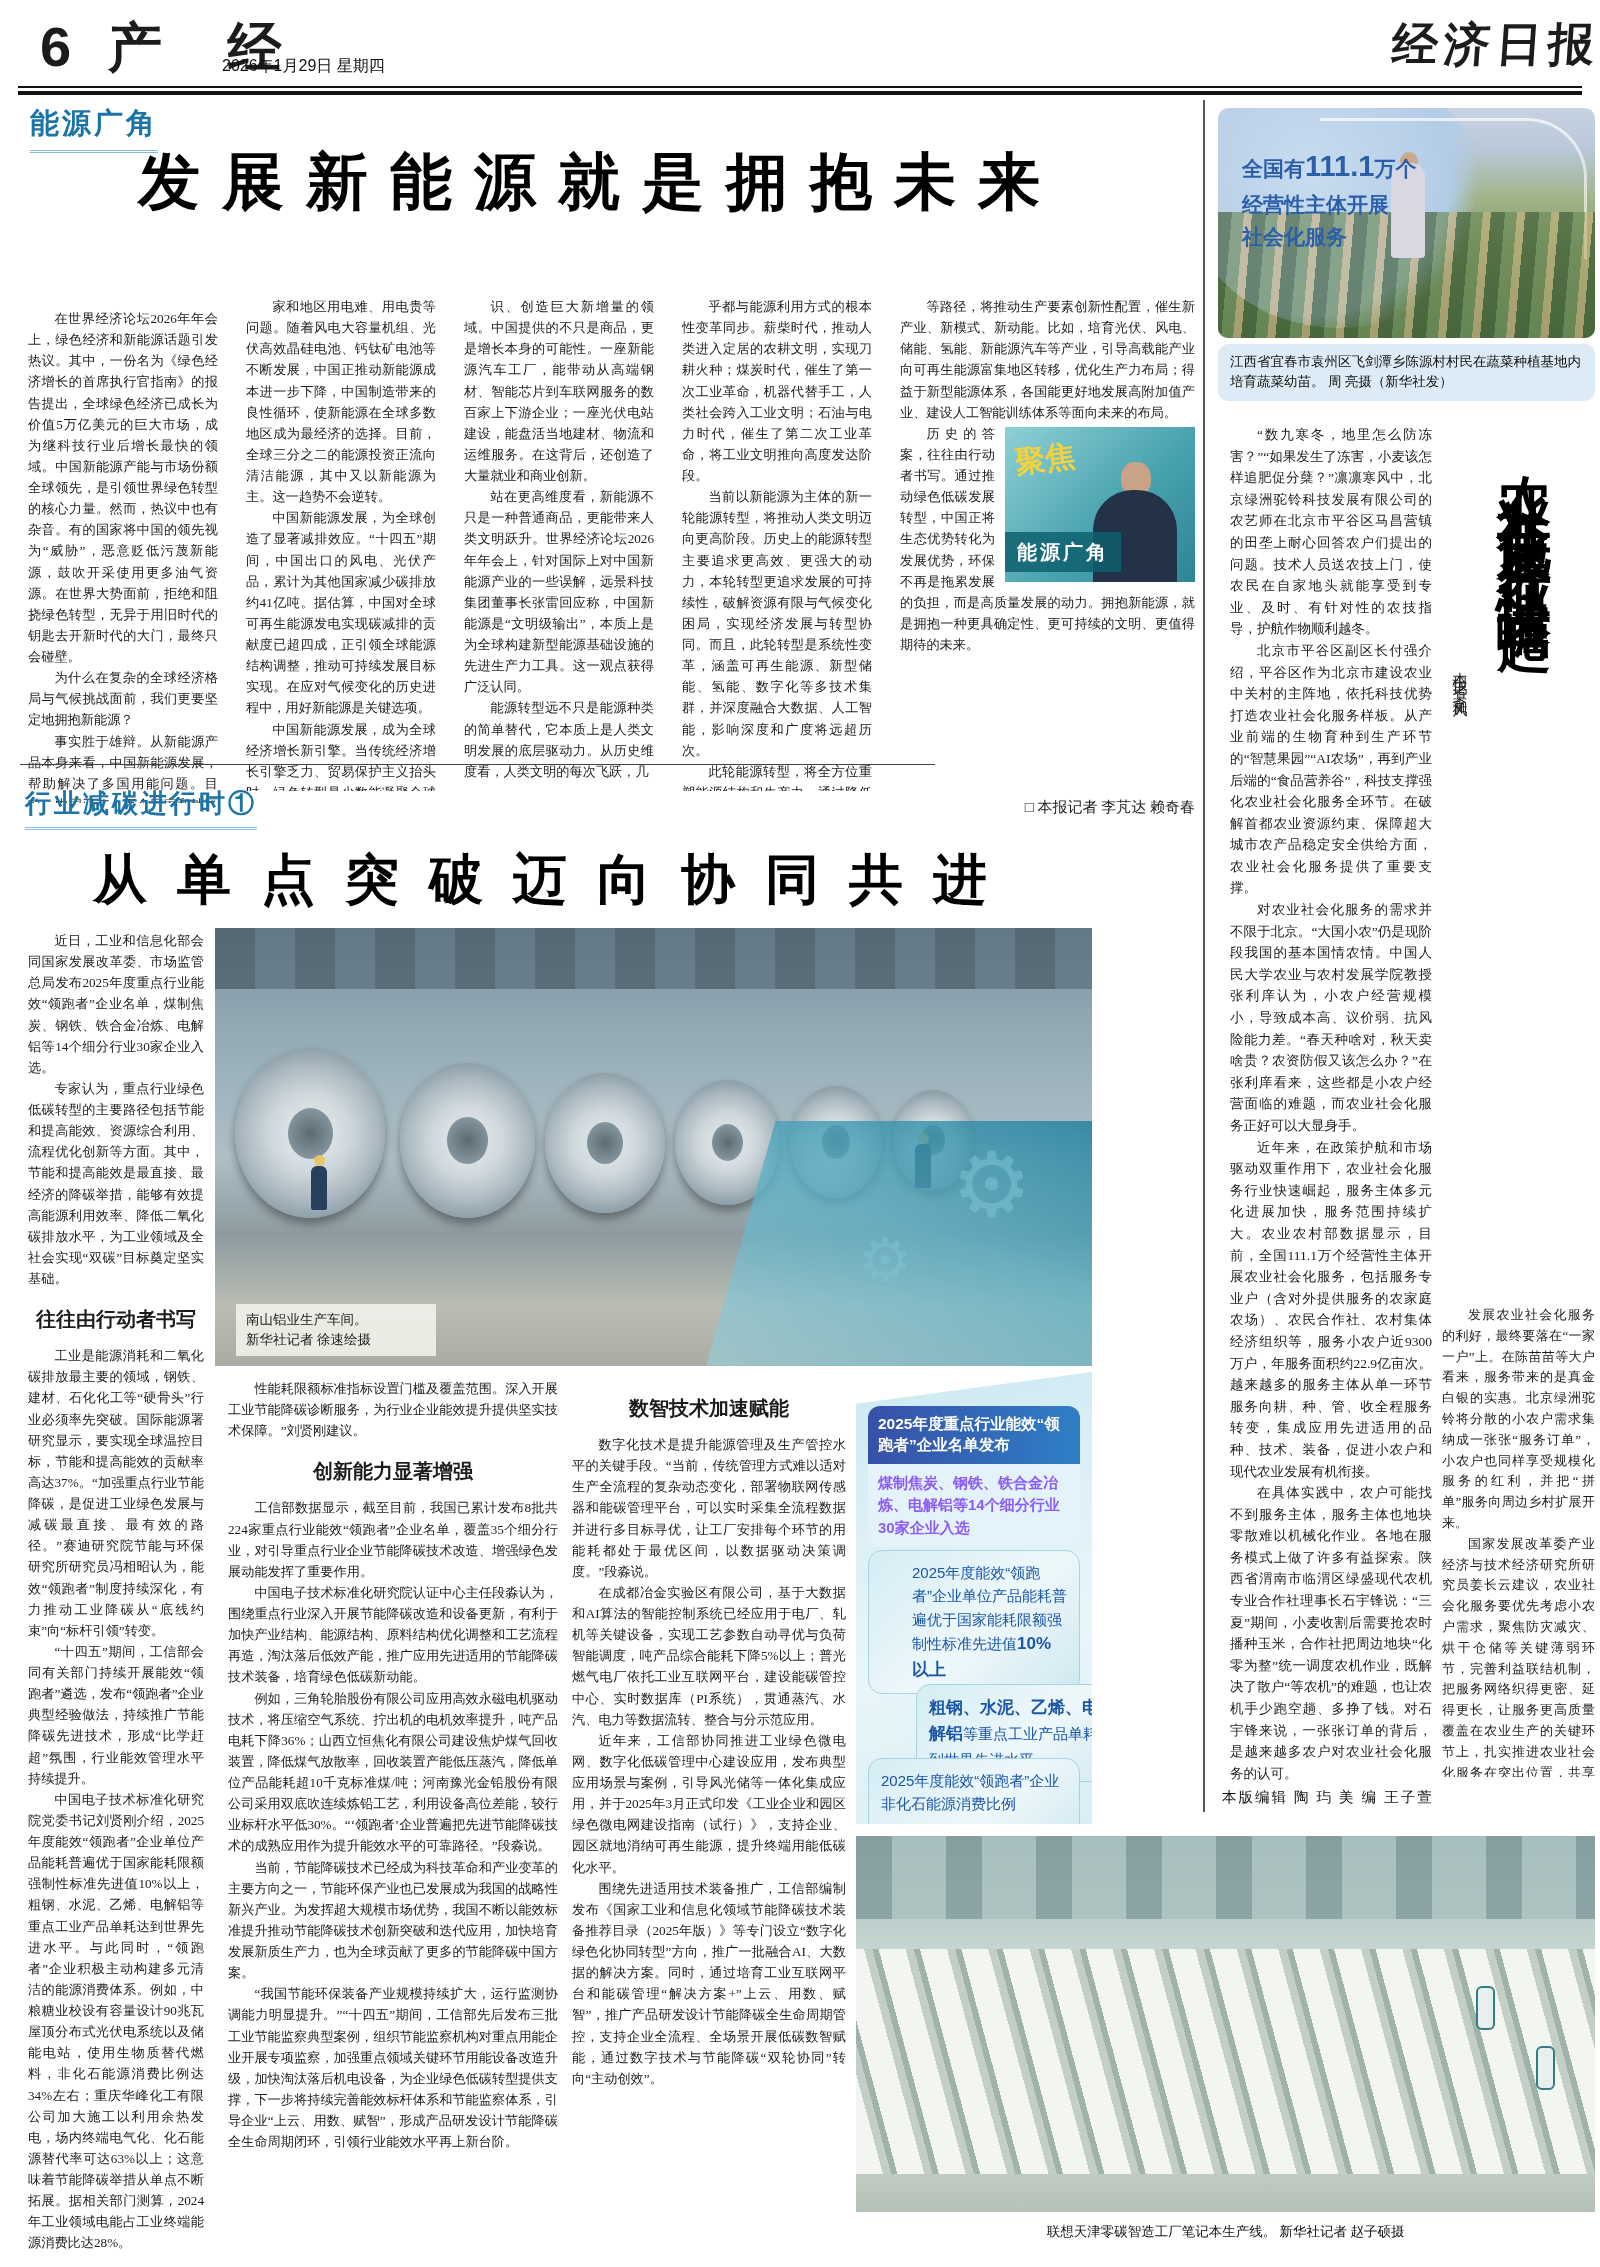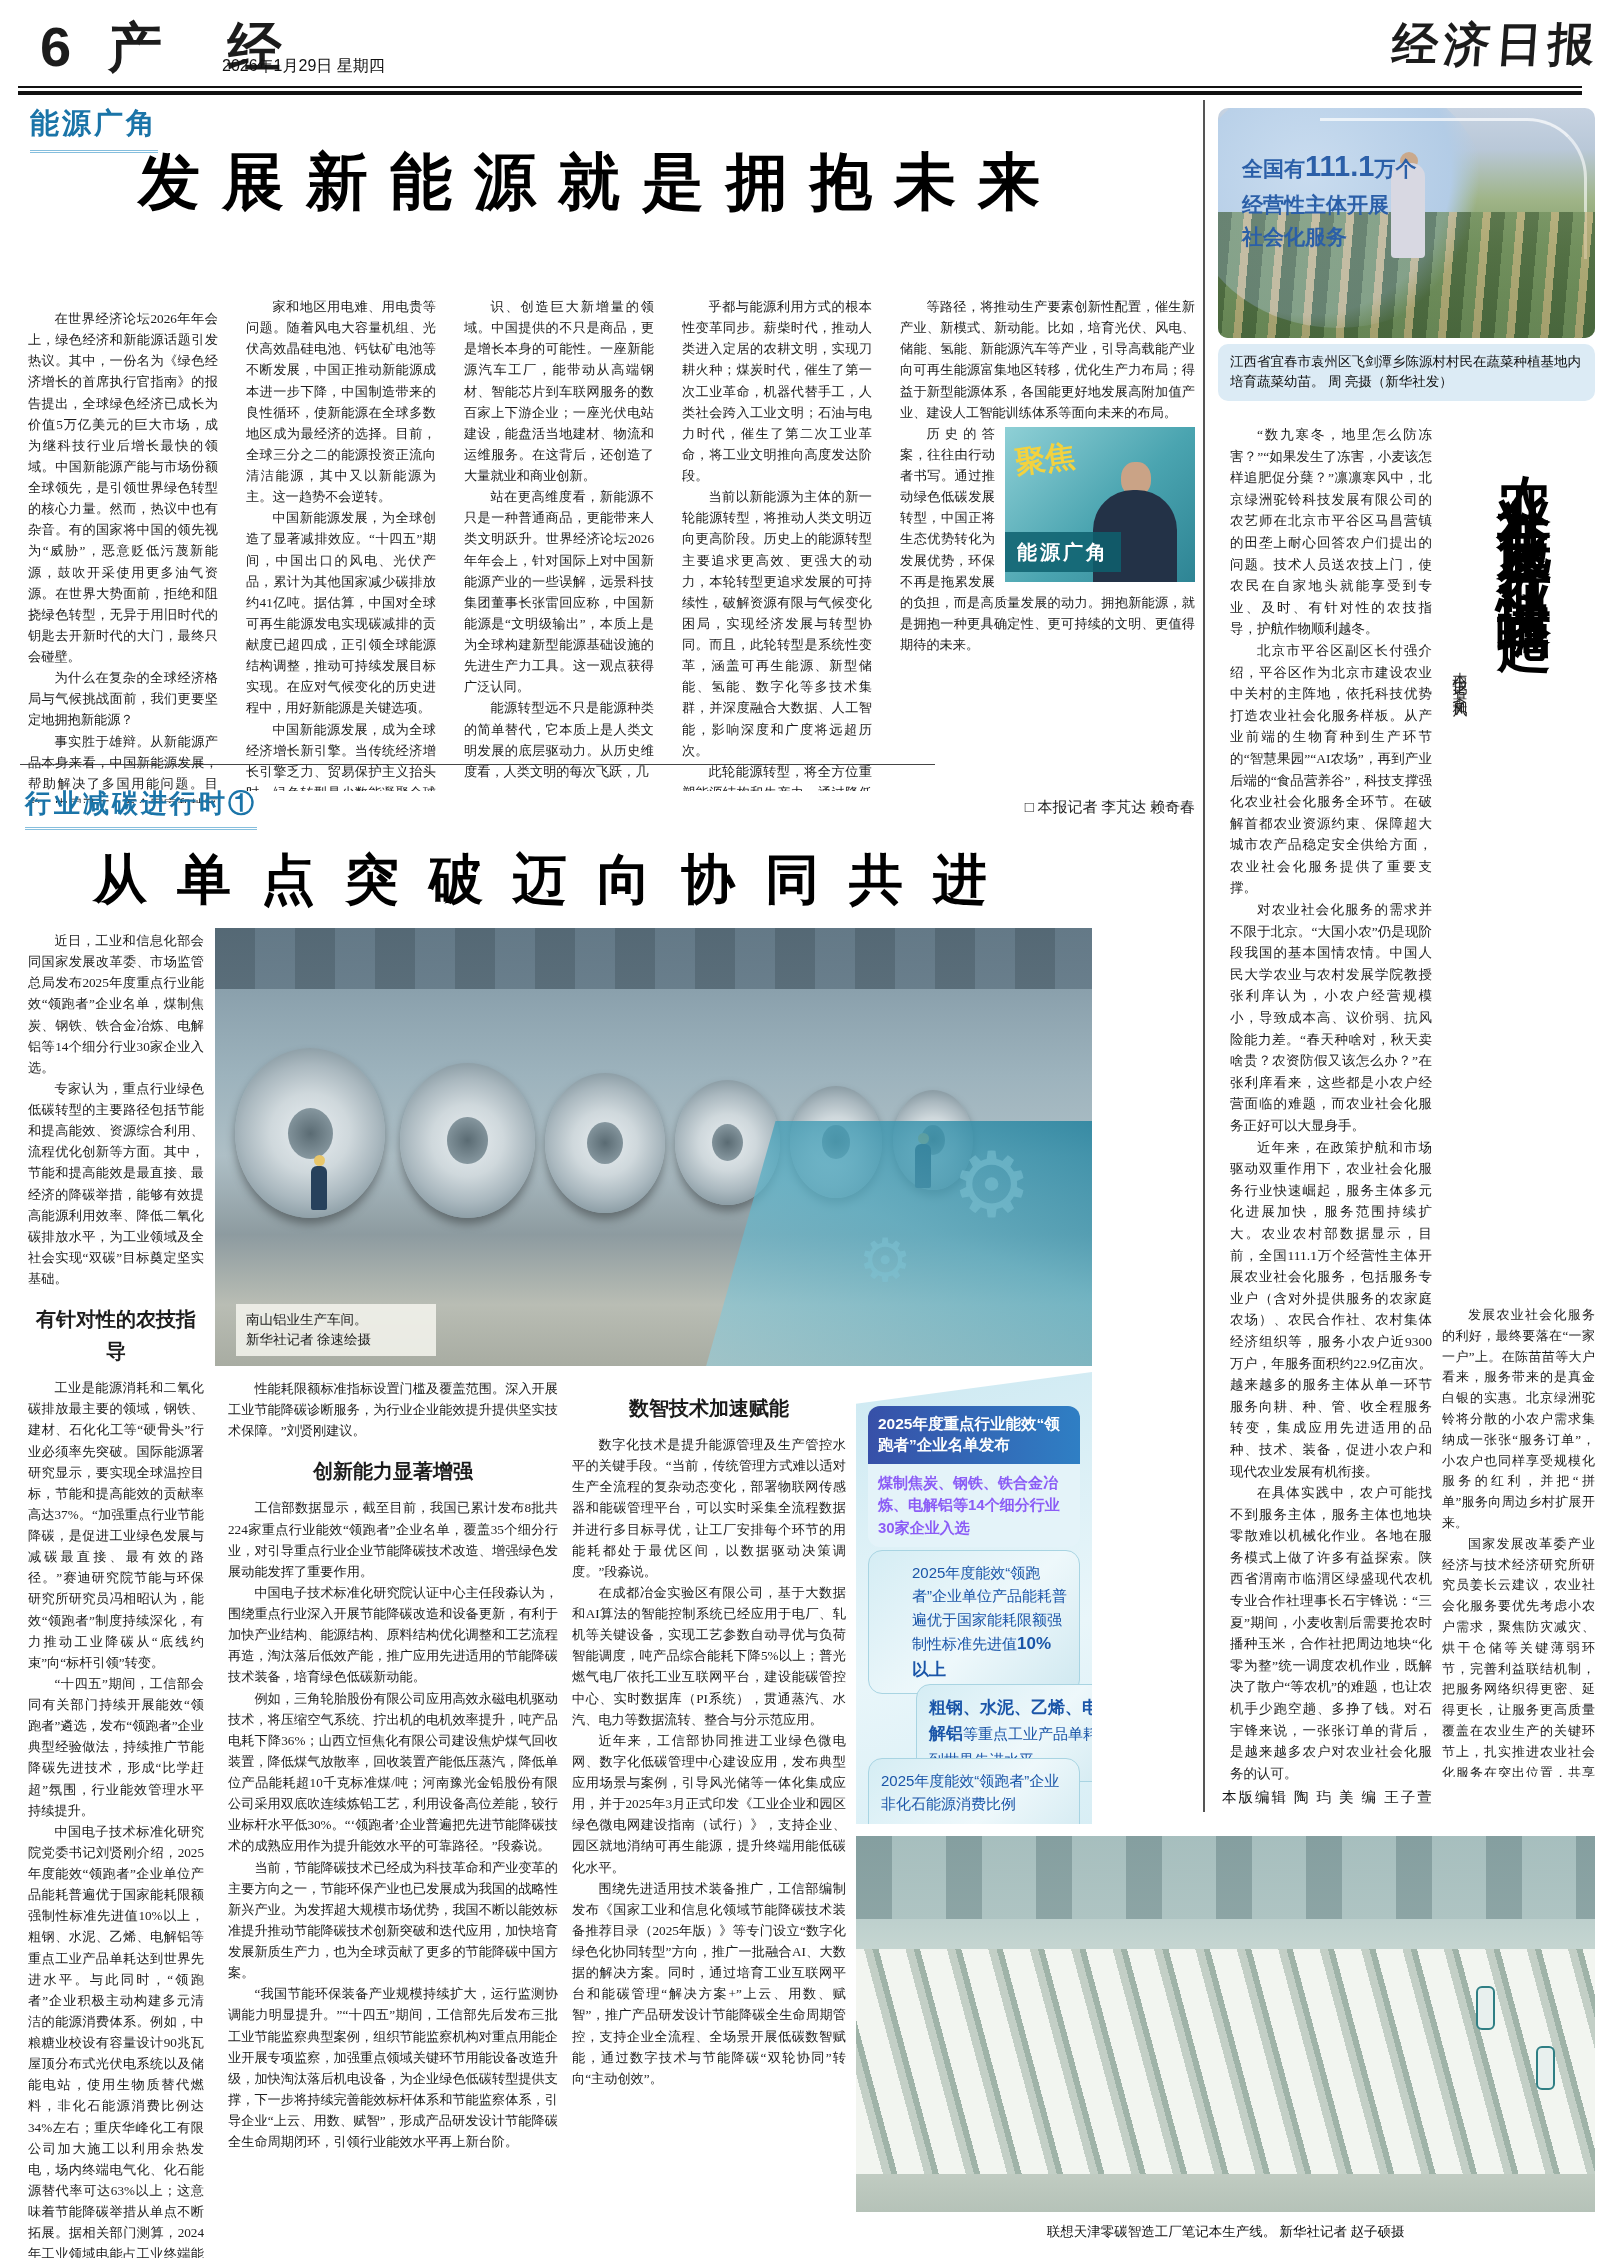--- a/index.html
+++ b/index.html
@@ -142,21 +142,21 @@
   </div>
   <div class="abs byline" style="left:900px;top:798px;width:295px;text-align:right;">□ 本报记者 李芃达 赖奇春</div>
 
   <div class="abs rule-thin" style="left:20px;top:764px;width:915px;height:1px;background:#444;"></div>
   <div class="abs col-label" style="left:25px;top:786px;font-size:26px;">行业减碳进行时①</div>
   <div class="abs headline h2a" style="left:20px;top:844px;width:1070px;">从单点突破迈向协同共进</div>
 
   <div class="abs bodycol" style="left:28px;top:930px;width:176px;height:1328px;">
     <p>近日，工业和信息化部会同国家发展改革委、市场监管总局发布2025年度重点行业能效“领跑者”企业名单，煤制焦炭、钢铁、铁合金冶炼、电解铝等14个细分行业30家企业入选。</p>
     <p>专家认为，重点行业绿色低碳转型的主要路径包括节能和提高能效、资源综合利用、流程优化创新等方面。其中，节能和提高能效是最直接、最经济的降碳举措，能够有效提高能源利用效率、降低二氧化碳排放水平，为工业领域及全社会实现“双碳”目标奠定坚实基础。</p>
-    <p class="subhead">有针对性的农技指导</p>
+    <p class="subhead">往往由行动者书写</p>
     <p>工业是能源消耗和二氧化碳排放最主要的领域，钢铁、建材、石化化工等“硬骨头”行业必须率先突破。国际能源署研究显示，要实现全球温控目标，节能和提高能效的贡献率高达37%。“加强重点行业节能降碳，是促进工业绿色发展与减碳最直接、最有效的路径。”赛迪研究院节能与环保研究所研究员冯相昭认为，能效“领跑者”制度持续深化，有力推动工业降碳从“底线约束”向“标杆引领”转变。</p>
     <p>“十四五”期间，工信部会同有关部门持续开展能效“领跑者”遴选，发布“领跑者”企业典型经验做法，持续推广节能降碳先进技术，形成“比学赶超”氛围，行业能效管理水平持续提升。</p>
     <p>中国电子技术标准化研究院党委书记刘贤刚介绍，2025年度能效“领跑者”企业单位产品能耗普遍优于国家能耗限额强制性标准先进值10%以上，粗钢、水泥、乙烯、电解铝等重点工业产品单耗达到世界先进水平。与此同时，“领跑者”企业积极主动构建多元清洁的能源消费体系。例如，中粮糖业校设有容量设计90兆瓦屋顶分布式光伏电系统以及储能电站，使用生物质替代燃料，非化石能源消费比例达34%左右；重庆华峰化工有限公司加大施工以利用余热发电，场内终端电气化、化石能源替代率可达63%以上；这意味着节能降碳举措从单点不断拓展。据相关部门测算，2024年工业领域电能占工业终端能源消费比达28%。</p>
     <p>此外，“领跑者”企业名单的发布也带动能效标准体系不断提升完善。“十四五”以来，修订发布的30余项强制性能源消耗限额标准技术指标较现行版本有大幅提升，以《有色重金属冶炼企业单位产品能源消耗限额》（GB 25323—2023）为例，相较2014年版标准，铜精矿冶炼工艺（铜精矿—阴极铜）单位产品能耗限定1级、2级、3级分别收紧25%、28%和19%，引领行业能效水平持续提升。</p>
 
   </div>
 
   <div class="abs photo factory" style="left:215px;top:928px;width:877px;height:438px;">
     <div class="ceiling"></div>
     <div class="coil" style="left:20px;top:120px;width:150px;height:170px;"></div>

